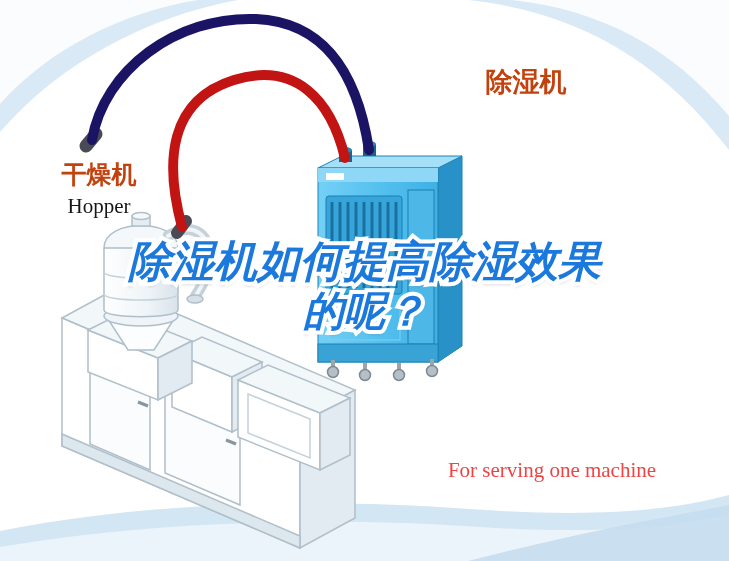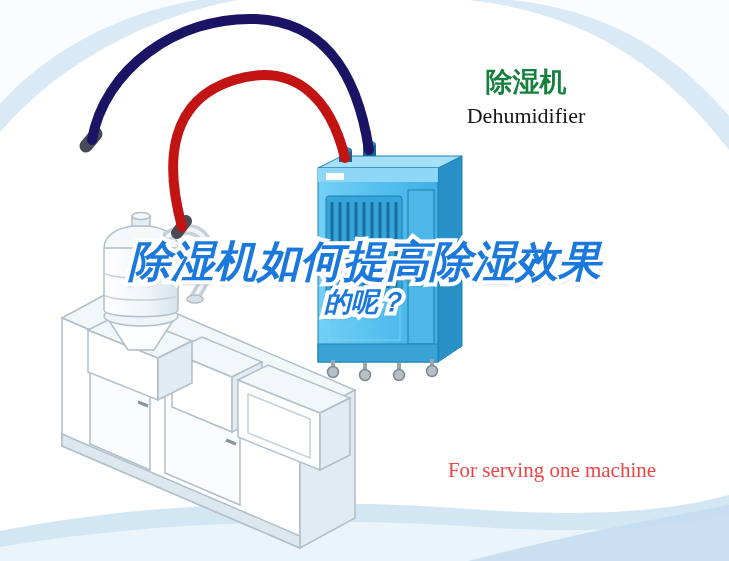--- a/index.html
+++ b/index.html
@@ -1,21 +1,21 @@
 <!DOCTYPE html>
 <html><head>
 <meta charset="utf-8">
 <style>
   * { margin:0; padding:0; box-sizing:border-box; }
   html,body { width:729px; height:561px; background:#fff; font-family:"Liberation Sans", sans-serif; }
   .stage { position:relative; width:729px; height:561px; overflow:hidden; background:#fff; }
   .art { position:absolute; left:0; top:0; width:729px; height:561px; z-index:1; }
 
   .label { position:absolute; text-align:center; z-index:3; }
-  .label .cn { font-weight:bold; color:#15803d; font-family:"Liberation Sans", sans-serif; }
+  .label .cn { font-weight:bold; color:#c2410c; font-family:"Liberation Sans", sans-serif; }
   .label .en { font-family:"Liberation Serif", serif; color:#161616; }
 
   .hopper-label { left:34px; top:158px; width:130px; }
   .hopper-label .cn { font-size:25px; }
   .hopper-label .en { font-size:21px; margin-top:3px; }
 
   .dehum-label { left:438px; top:64px; width:176px; }
   .dehum-label .cn { font-size:27px; }
   .dehum-label .en { font-size:22px; margin-top:3px; }
 
@@ -32,21 +32,21 @@
     -webkit-text-stroke:8px #ffffff;
     text-shadow:0 4px 3px rgba(110,110,110,0.45);
     line-height:1.18;
   }
   .title-line::after {
     content:attr(data-text);
     position:absolute; left:0; top:0; width:100%;
     -webkit-text-stroke:0; color:#1b79dd; text-shadow:none;
   }
   .title-line-1 { font-size:43px; }
-  .title-line-2 { font-size:27px; }
+  .title-line-2 { font-size:41px; }
 </style>
 </head>
 <body>
 
 <div class="stage">
 
   <svg class="art" viewBox="0 0 729 561" xmlns="http://www.w3.org/2000/svg">
     <defs>
       <linearGradient id="gBody" x1="0" y1="0" x2="1" y2="0">
         <stop offset="0" stop-color="#74d0f5"></stop>
@@ -147,24 +147,27 @@
     </g>
 
     <g fill="none">
       <path d="M86,146 L96,134" stroke="#4a4a55" stroke-width="13" stroke-linecap="round"></path>
       <path d="M92,140 C104,70 176,16 256,19 C324,22 357,72 369,150" stroke="#1b1464" stroke-width="10" stroke-linecap="round"></path>
       <path d="M177,233 L186,221" stroke="#4a4a55" stroke-width="12" stroke-linecap="round"></path>
       <path d="M182,227 C164,160 170,100 234,80 C296,61 331,100 345,158" stroke="#c31414" stroke-width="10" stroke-linecap="round"></path>
     </g>
   </svg>
 
+  <div class="label hopper-label">
+    <div class="cn">干燥机</div>
+    <div class="en">Hopper</div>
+  </div>
 
   <div class="label dehum-label">
     <div class="cn">除湿机</div>
-    <div class="en">Dehumidifier</div>
   </div>
 
   <div class="label system-label">
     <div class="en">For serving one machine</div>
   </div>
 
   <div class="title">
     <span class="title-line title-line-1" data-text="除湿机如何提高除湿效果">除湿机如何提高除湿效果</span>
     <span class="title-line title-line-2" data-text="的呢？">的呢？</span>
   </div>

